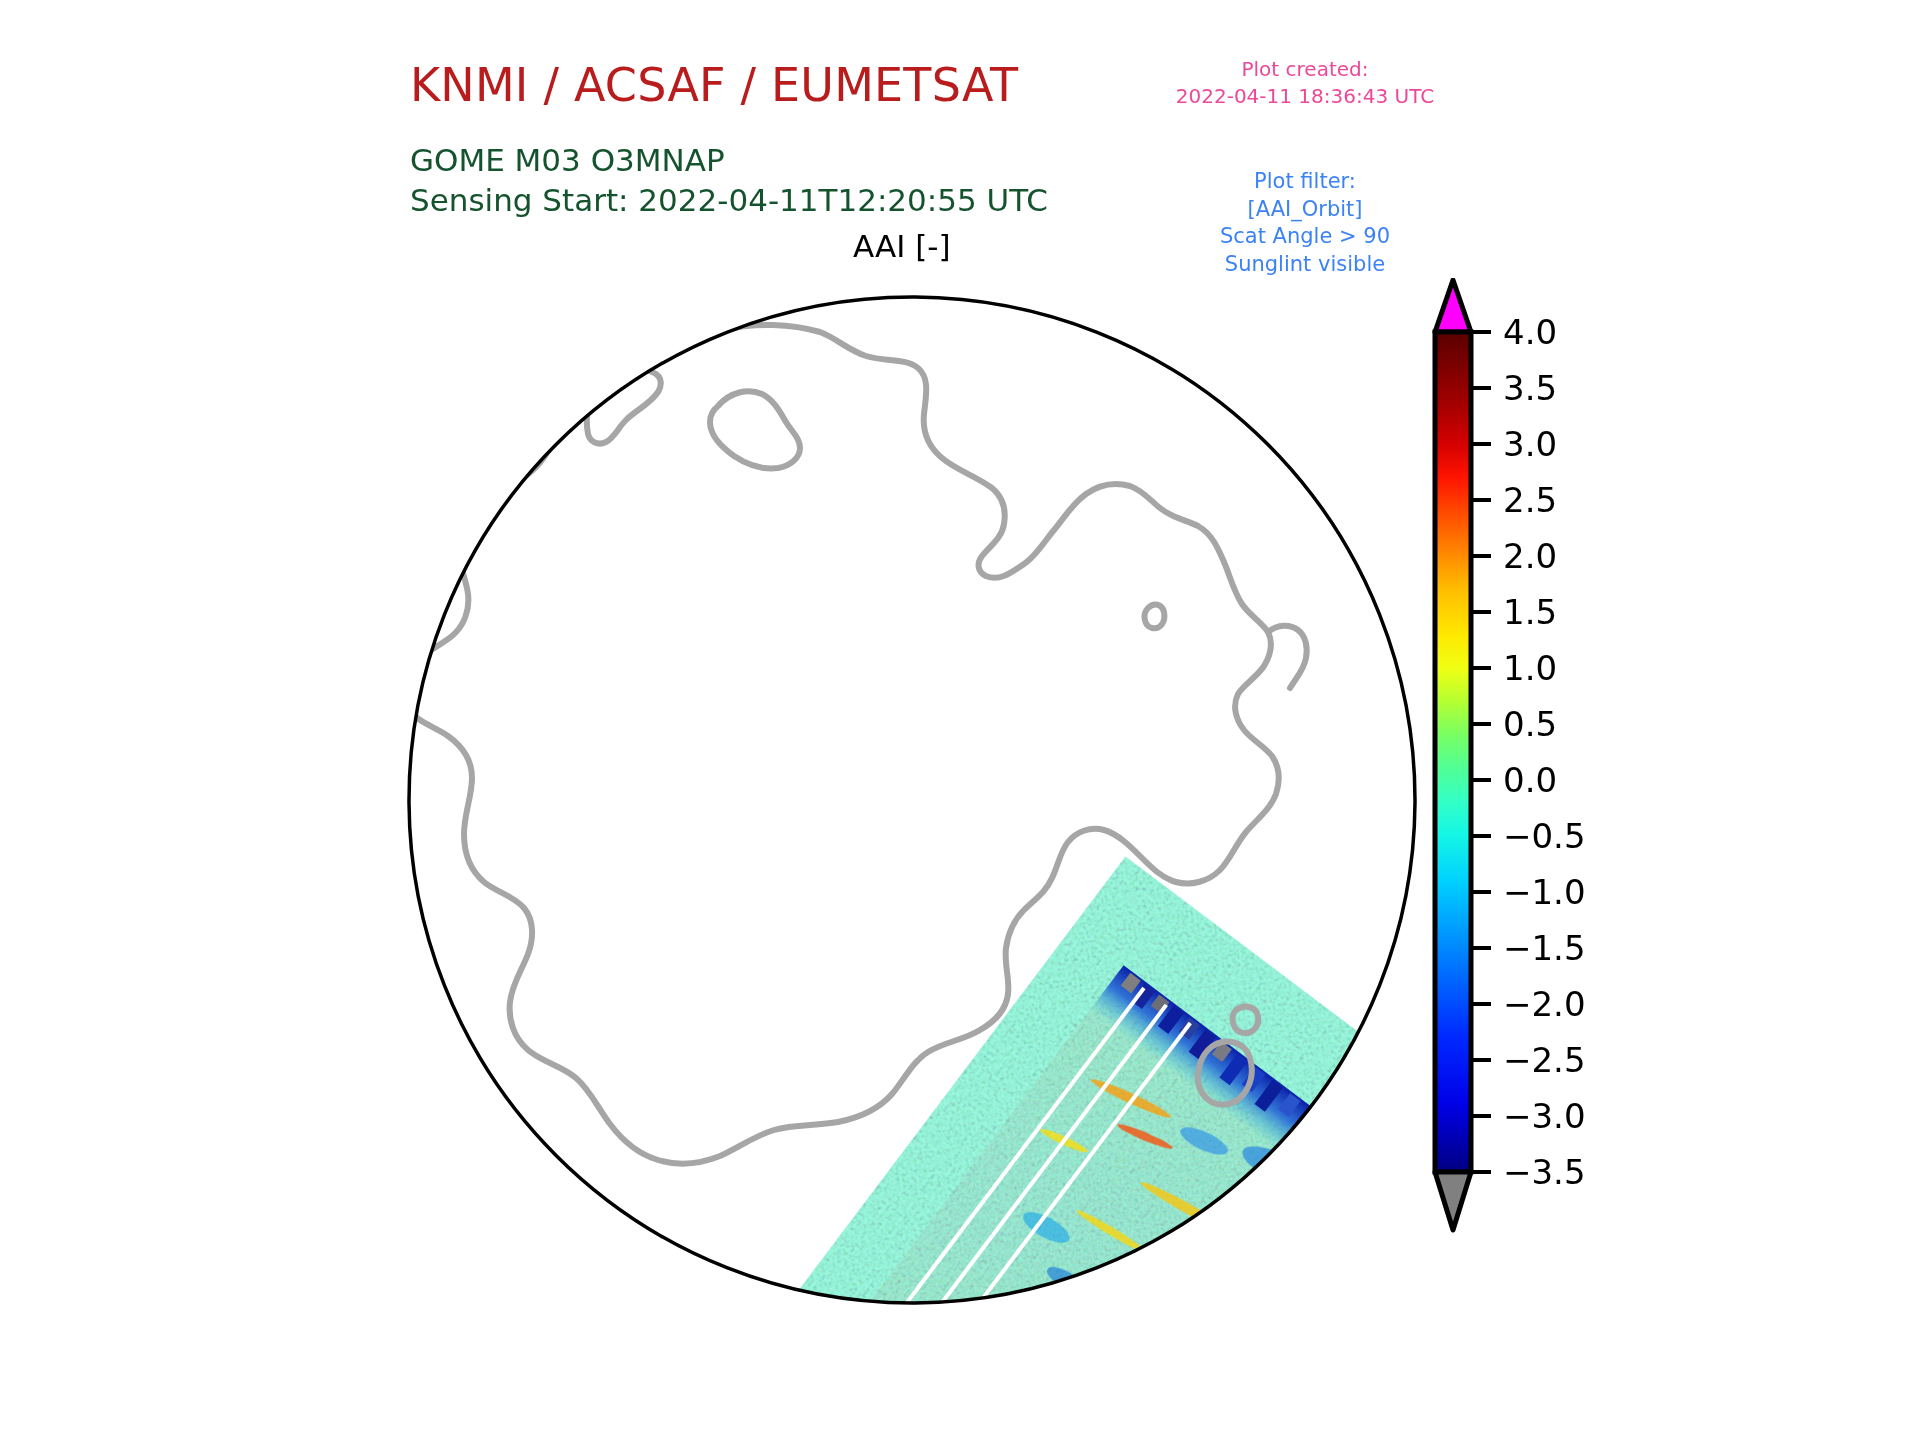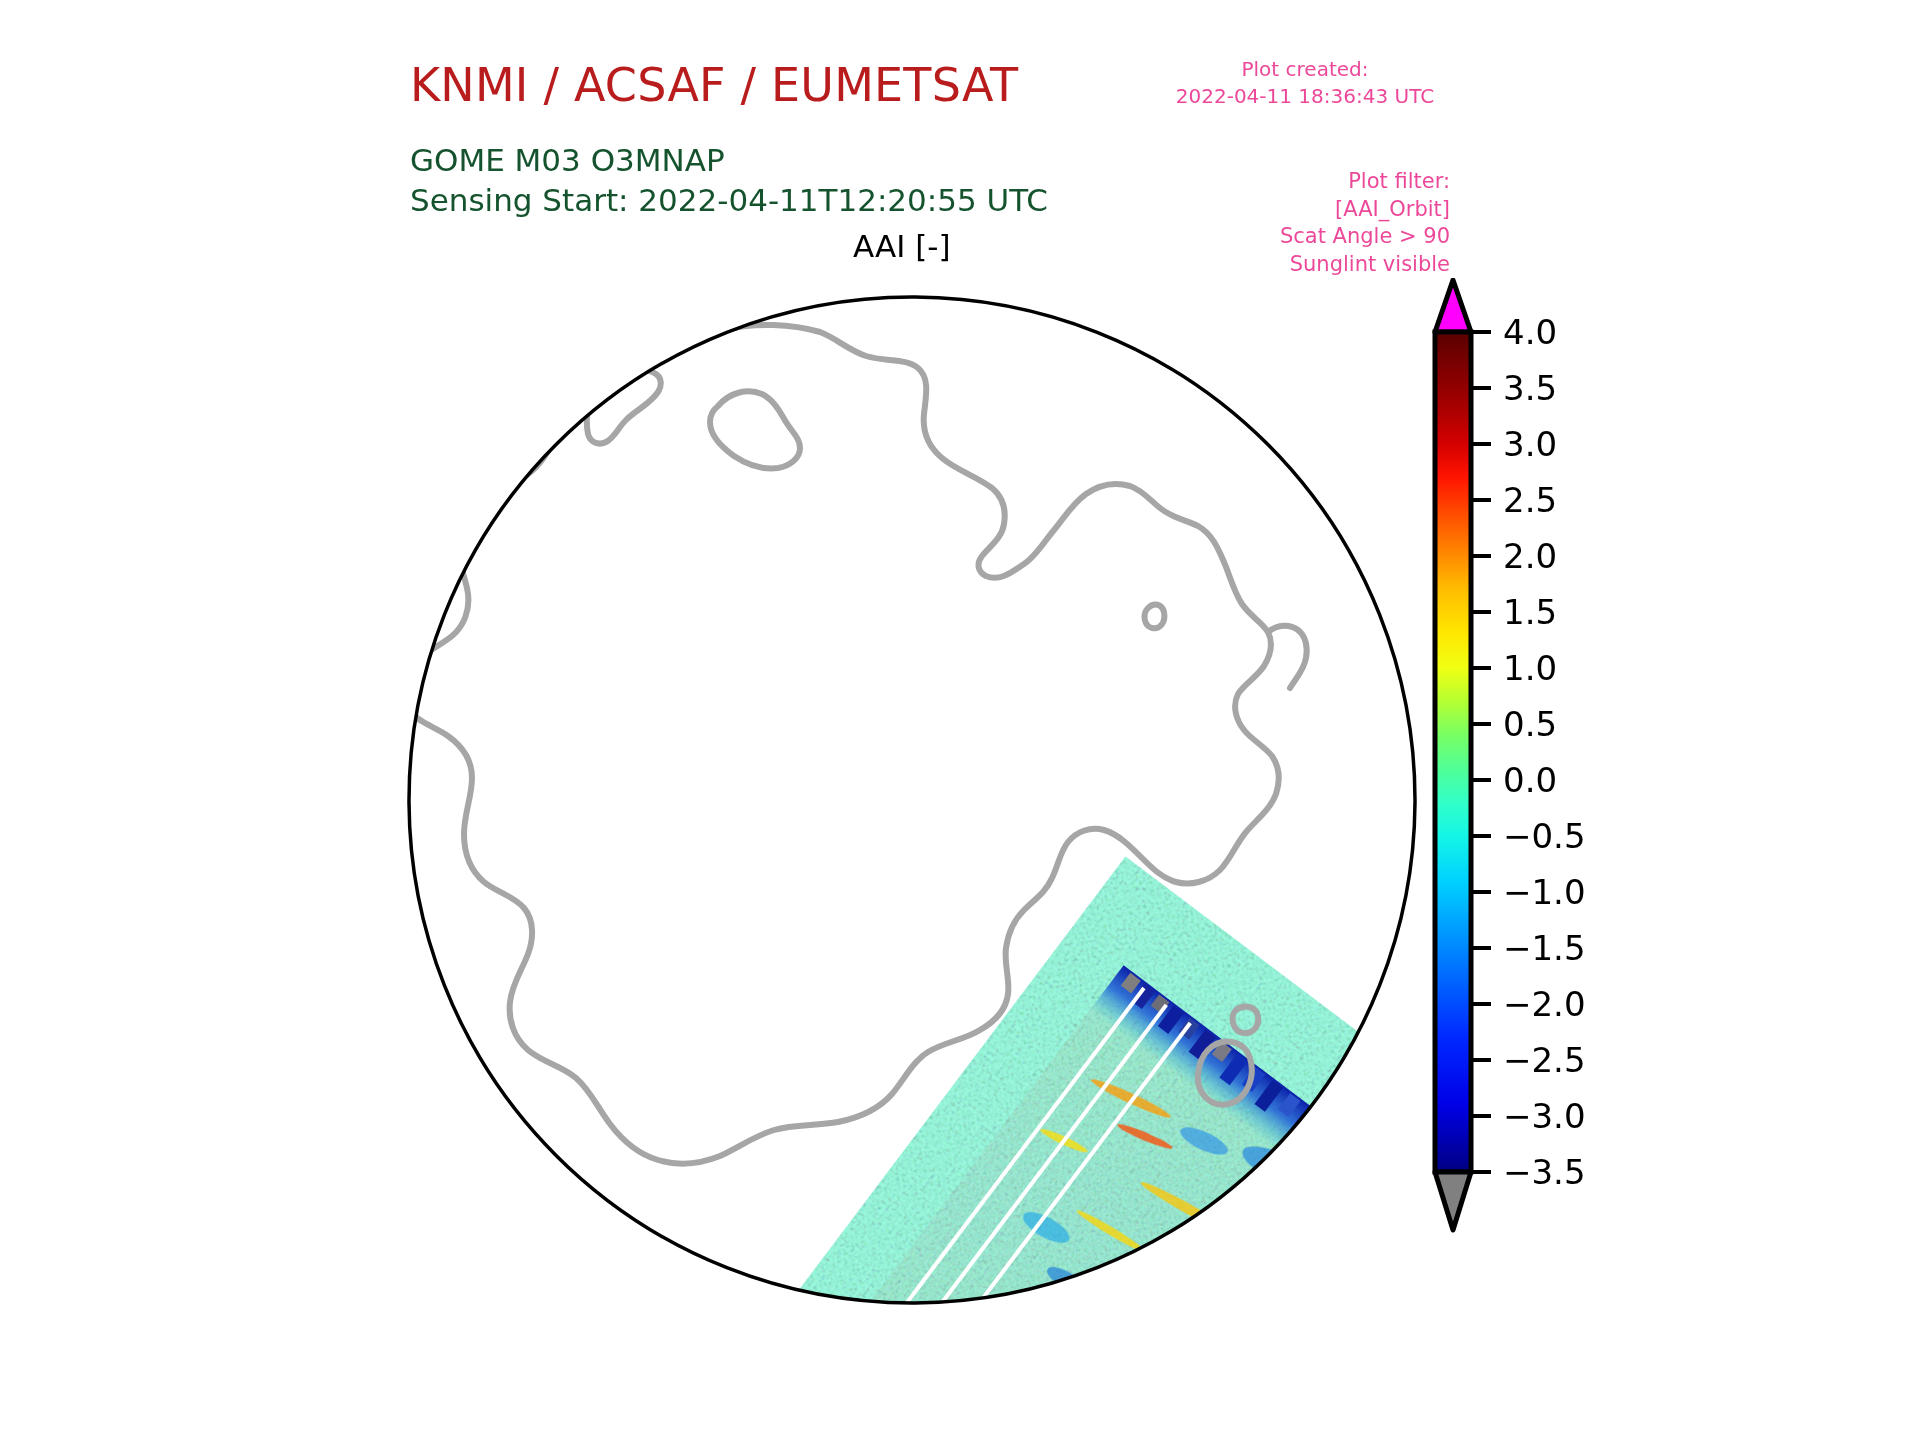--- a/index.html
+++ b/index.html
@@ -56,23 +56,23 @@
     font-size: 31px;
     color: #000000;
     white-space: nowrap;
   }
 
   #plot-filter-block {
     position: absolute;
     left: 1160px;
     top: 168px;
     width: 290px;
-    text-align: right;
+    text-align: center;
     font-size: 21px;
-    color: #ec4899;
+    color: #3b82f6;
     line-height: 1.32;
   }
   #plot-filter-block .line { display: block; white-space: nowrap; }
 
   
   #map-area {
     position: absolute;
     left: 400px;
     top: 280px;
     width: 1030px;

